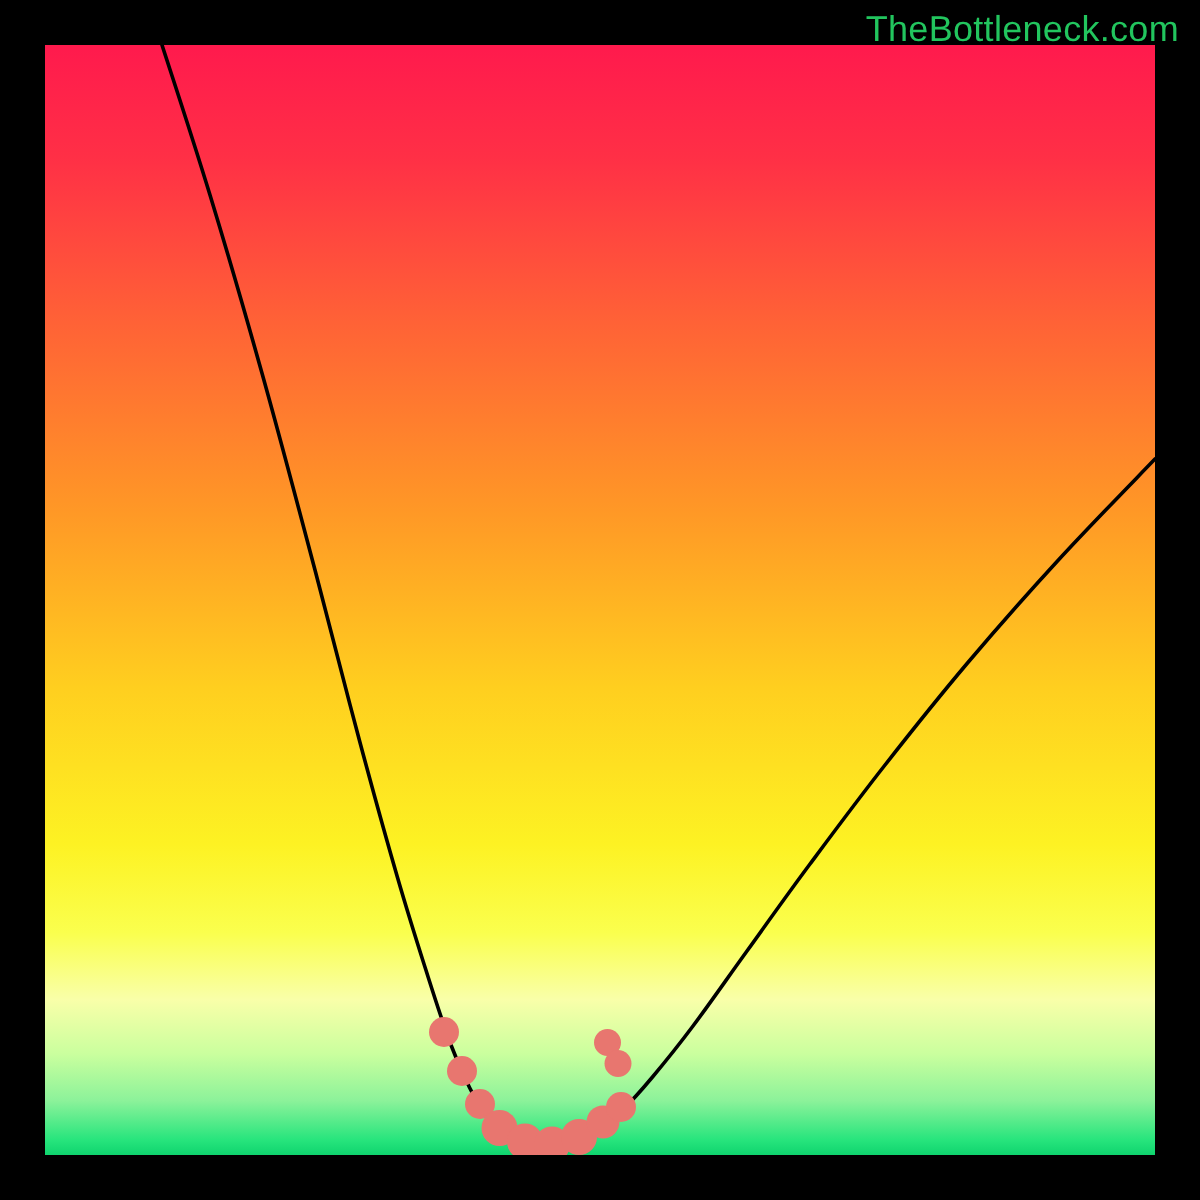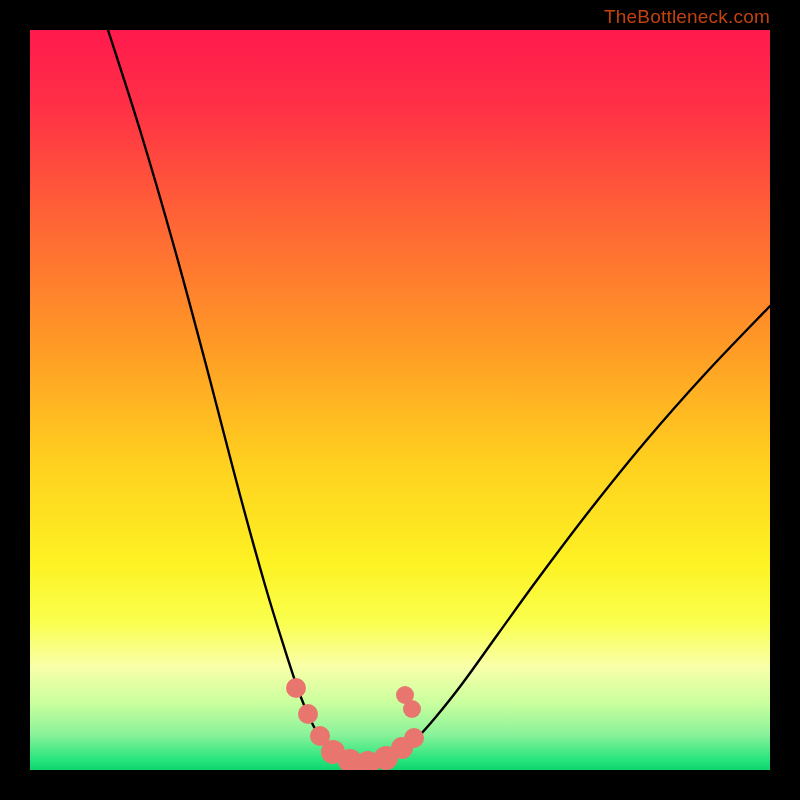--- a/index.html
+++ b/index.html
@@ -37,23 +37,23 @@
   svg.curves {
     position: absolute;
     left: 0;
     top: 0;
     width: 100%;
     height: 100%;
   }
   .watermark {
     position: absolute;
     top: 6px;
-    right: 30px;
-    color: #c2410c;
-    font-size: 19px;
+    right: 14px;
+    color: #22c55e;
+    font-size: 24px;
     font-weight: 500;
     letter-spacing: 0.2px;
     user-select: none;
   }
 </style>
 </head>
 <body>
 
 <div class="frame">
 

